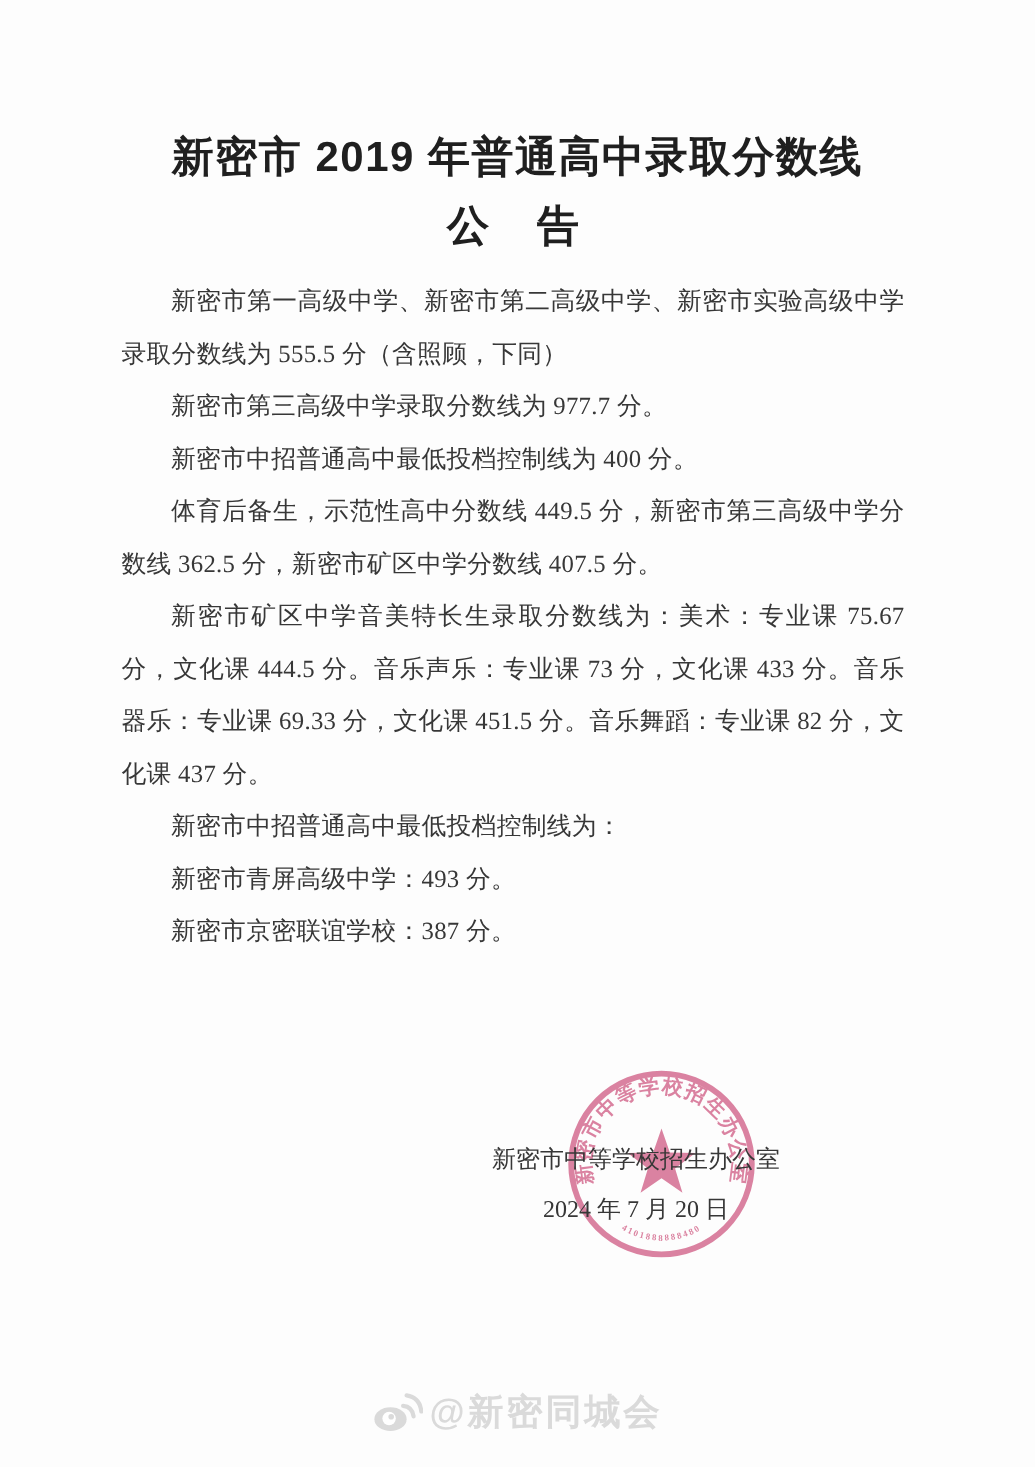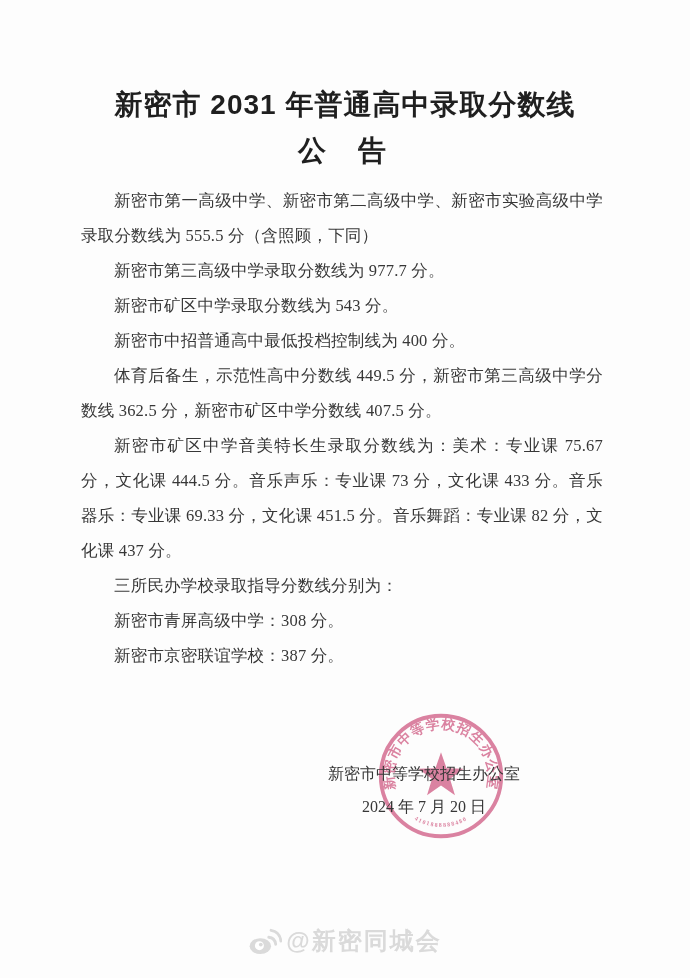--- a/index.html
+++ b/index.html
@@ -91,40 +91,39 @@
     font-size: 24px;
     letter-spacing: 2px;
   }
   .watermark svg { display: block; }
 </style>
 </head>
 <body>
 
 <div class="page">
 
-  <h1 class="title">新密市 2031 年普通高中录取分数线</h1>
+  <h1 class="title">新密市 2019 年普通高中录取分数线</h1>
   <h2 class="subtitle">公　告</h2>
 
   <div class="body-text">
 
       <p>新密市第一高级中学、新密市第二高级中学、新密市实验高级中学录取分数线为 555.5 分（含照顾，下同）</p>
 
       <p>新密市第三高级中学录取分数线为 977.7 分。</p>
 
-      <p>新密市矿区中学录取分数线为 543 分。</p>
 
       <p>新密市中招普通高中最低投档控制线为 400 分。</p>
 
       <p>体育后备生，示范性高中分数线 449.5 分，新密市第三高级中学分数线 362.5 分，新密市矿区中学分数线 407.5 分。</p>
 
       <p>新密市矿区中学音美特长生录取分数线为：美术：专业课 75.67 分，文化课 444.5 分。音乐声乐：专业课 73 分，文化课 433 分。音乐器乐：专业课 69.33 分，文化课 451.5 分。音乐舞蹈：专业课 82 分，文化课 437 分。</p>
 
-      <p>三所民办学校录取指导分数线分别为：</p>
+      <p>新密市中招普通高中最低投档控制线为：</p>
 
-      <p>新密市青屏高级中学：308 分。</p>
+      <p>新密市青屏高级中学：493 分。</p>
 
 
       <p>新密市京密联谊学校：387 分。</p>
     </div>
 
   <div class="stamp">
     <svg viewBox="0 0 160 160">
       <defs>
         <path id="arcTop" d="M 29.8 93.5 A 52 52 0 1 1 130.2 93.5" fill="none"></path>
         <path id="arcBottom" d="M 27.4 99.2 A 56 56 0 0 0 132.6 99.2" fill="none"></path>

